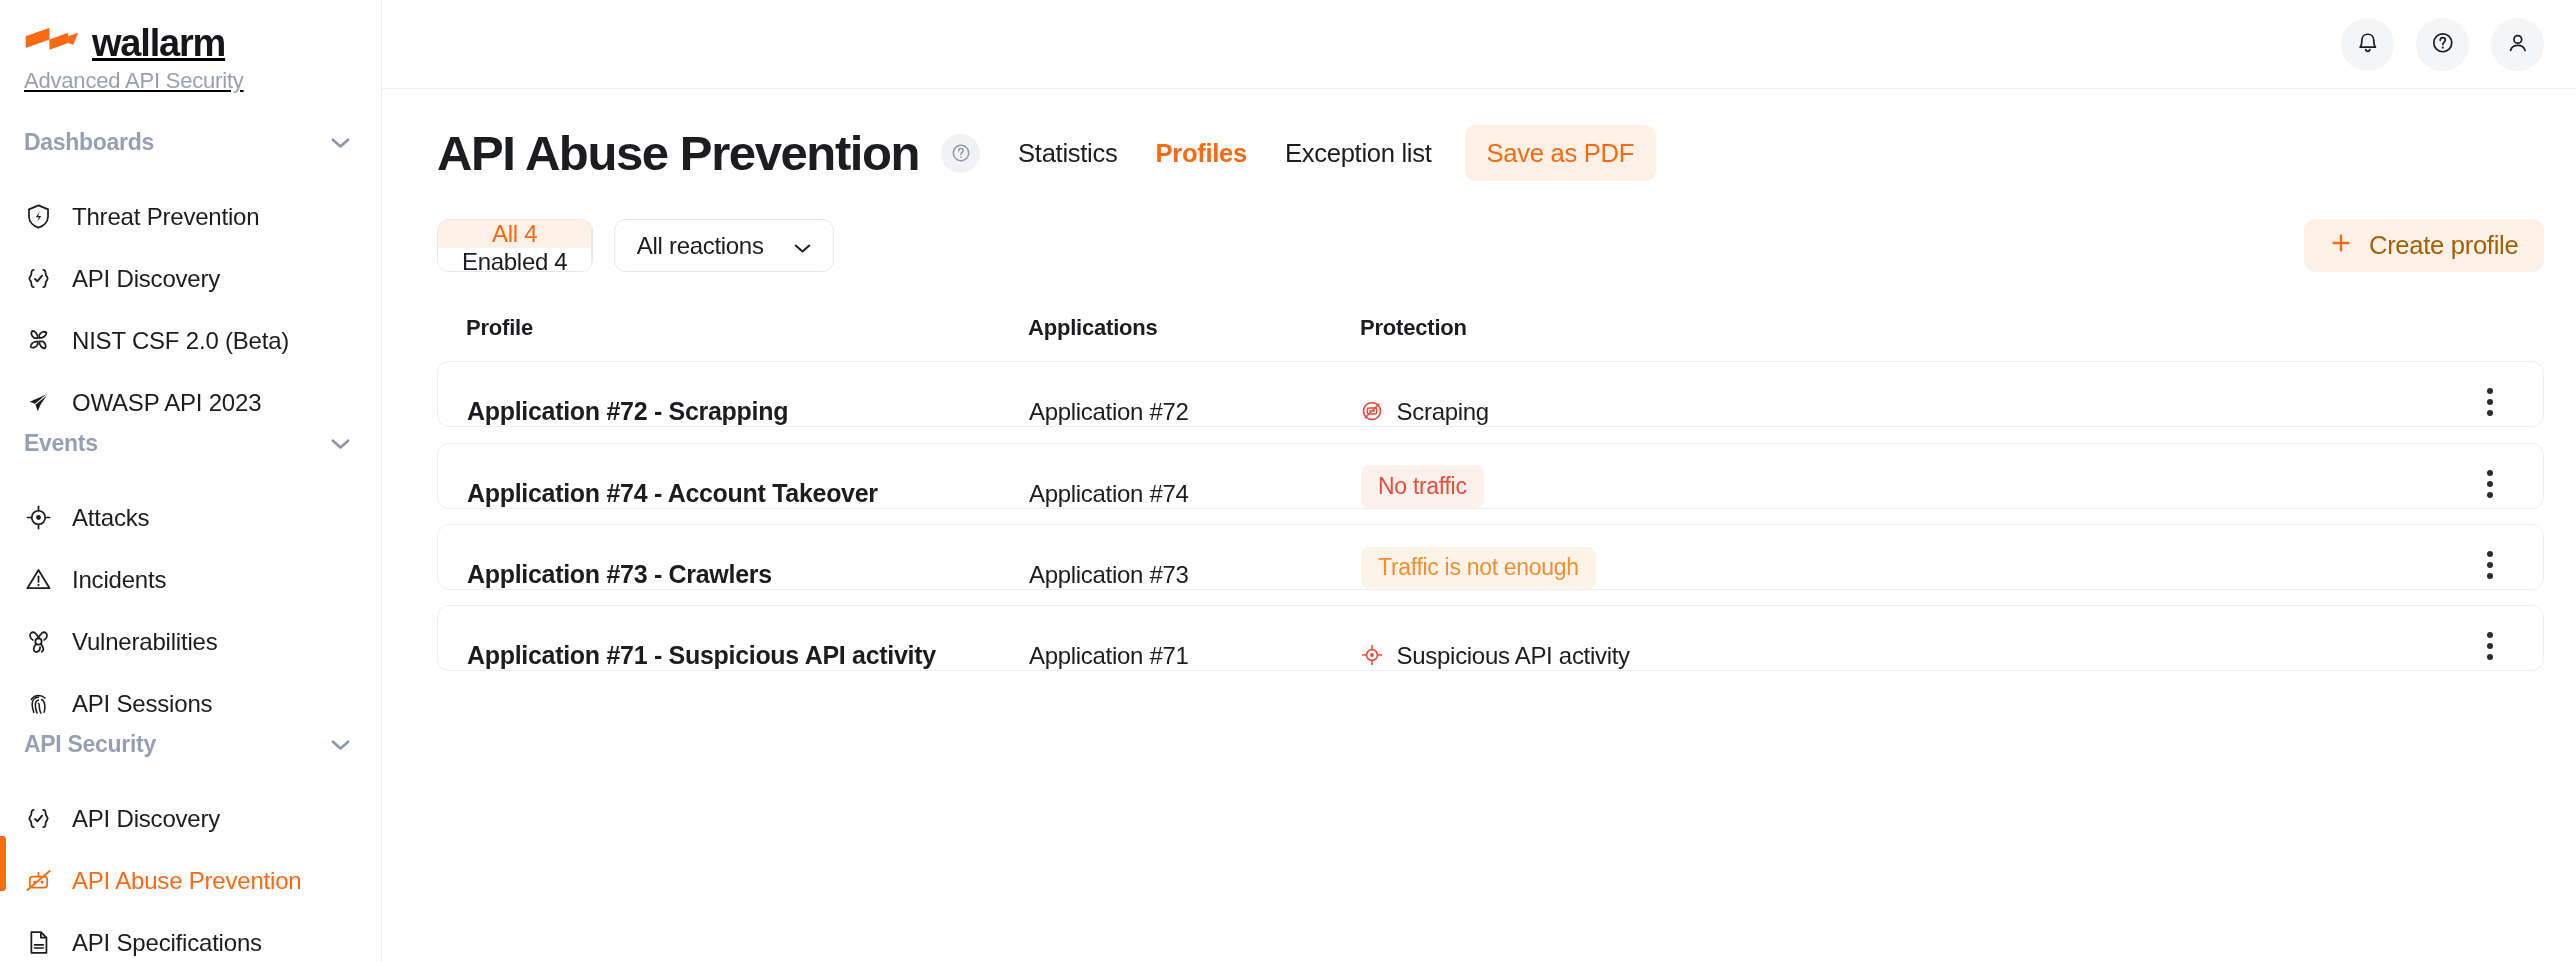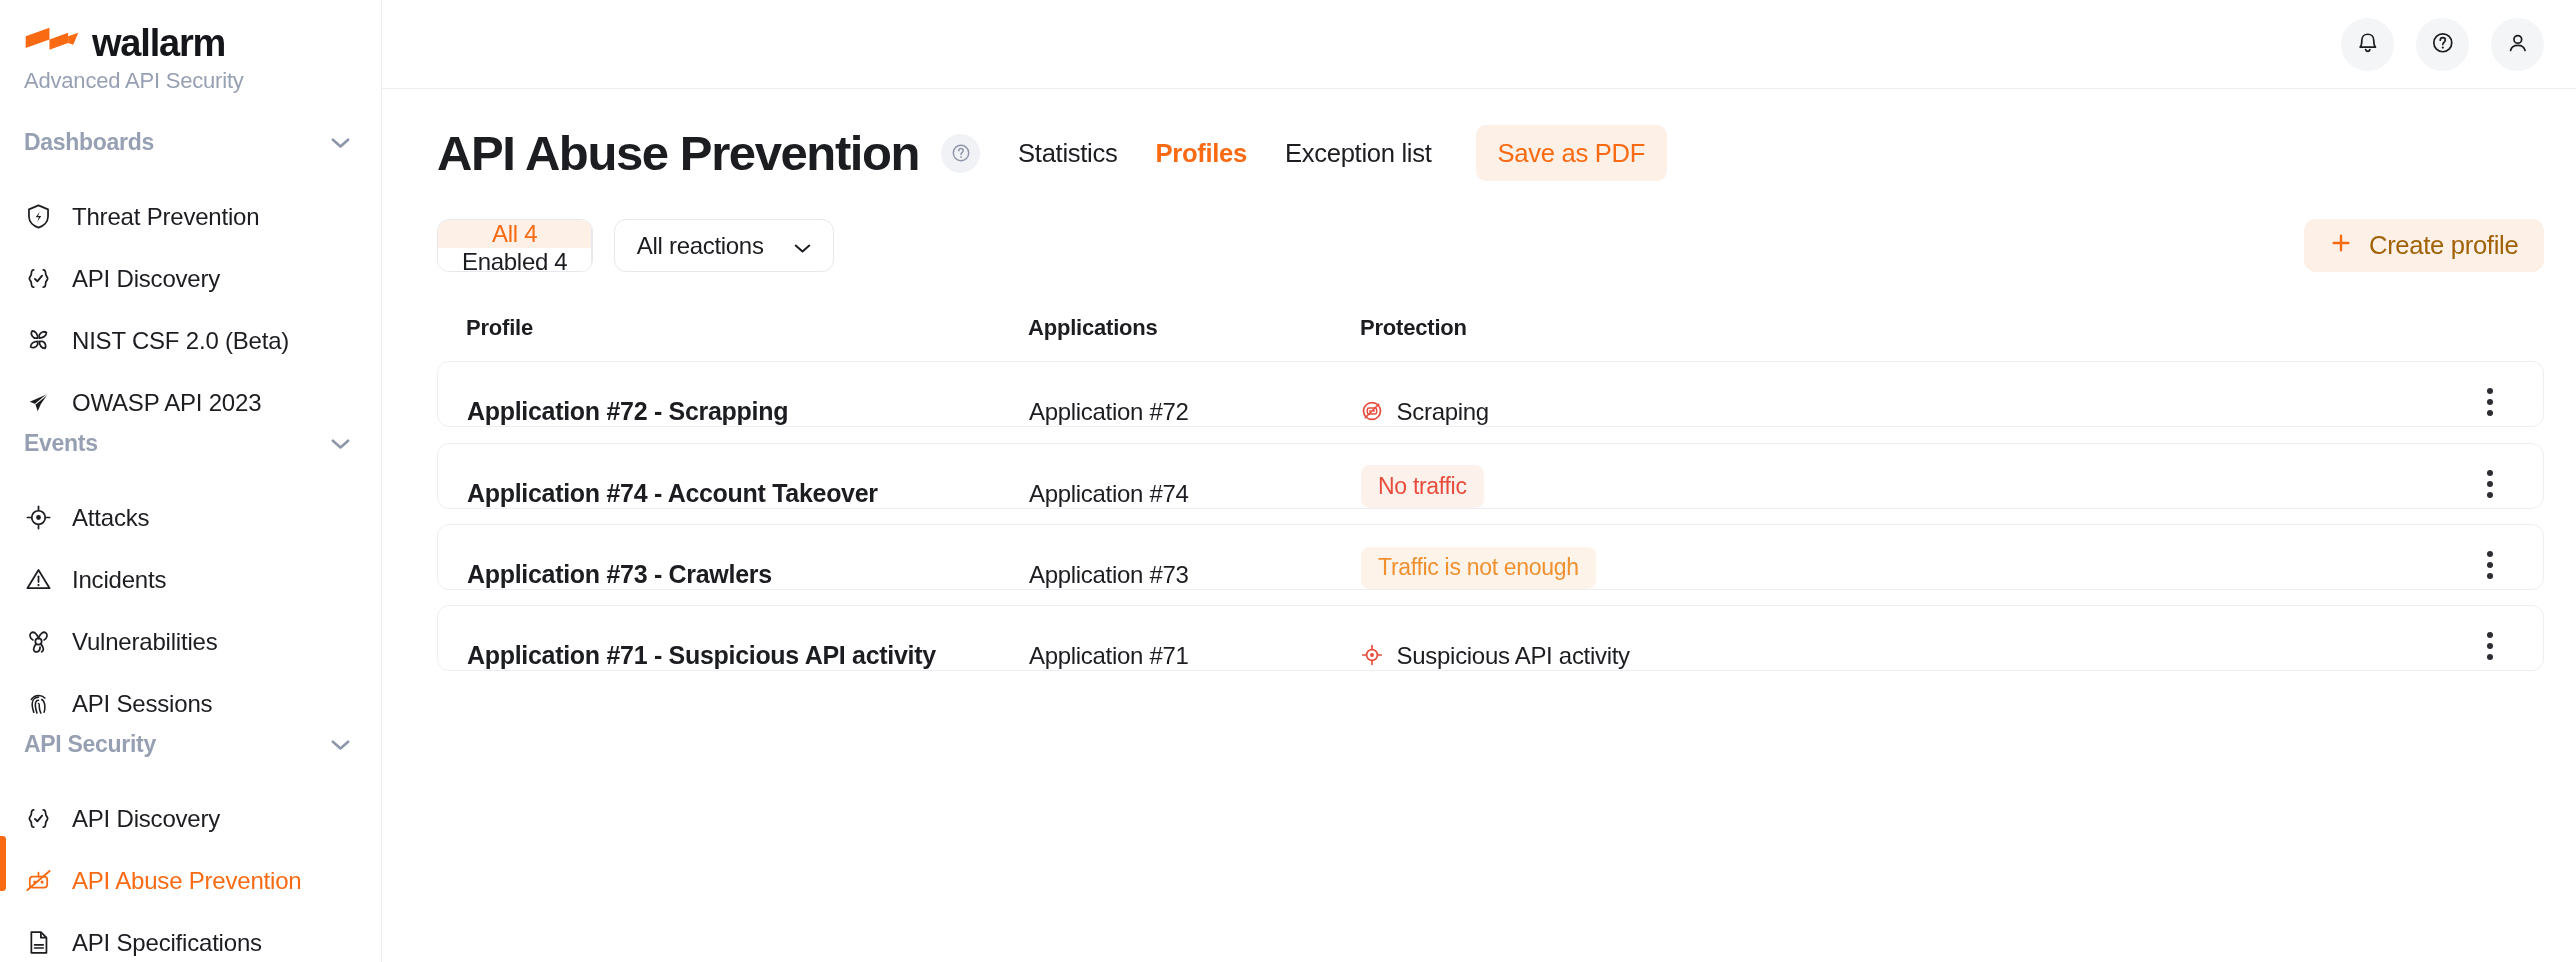--- a/index.html
+++ b/index.html
@@ -14,21 +14,21 @@
 
   
   .sidebar {
     width: 382px; height: 963px;
     background: #fff;
     border-right: 1.7px solid #eceef3;
     flex: 0 0 382px;
     position: relative;
     overflow: hidden;
   }
-  .brand { padding: 25.6px 0 0 24px; }
+  .brand { padding: 25.6px 0 0 24px; text-decoration: underline; }
   .brand-row { display: flex; align-items: center; gap: 12px; }
   .logo-mark { width: 56px; height: 34px; flex: 0 0 56px; }
   .brand-word {
     font-size: 38px; font-weight: 700; color: #15161a;
     letter-spacing: -1.2px; line-height: 34px;
   }
   .brand-sub {
     margin-top: 8.5px; font-size: 22px; color: #97a0b3;
     letter-spacing: -0.2px;
   }
@@ -90,21 +90,21 @@
     background: #f1f2f5; margin-left: 22px; flex: 0 0 39px;
     display: flex; align-items: center; justify-content: center;
   }
   .tabs { display: flex; align-items: center; gap: 0; margin-left: 19px; }
   .tab {
     font-size: 25.6px; color: #1c1d21; letter-spacing: -0.3px;
     padding: 6.8px 19px; cursor: pointer; white-space: nowrap;
   }
   .tab.active { color: #f96a13; font-weight: 700; }
   .pdf-btn {
-    margin-left: 25px; background: #fdf0e6; color: #f96a13;
+    margin-left: 14px; background: #fdf0e6; color: #f96a13;
     font-size: 25.6px; letter-spacing: -0.3px;
     border: none; border-radius: 10.2px; cursor: pointer;
     padding: 13.6px 22px; white-space: nowrap;
   }
 
   .toolbar {
     display: flex; align-items: center; margin-top: 36px;
   }
   .seg {
     display: flex; border: 1.7px solid #e6e8ee; border-radius: 12px;

